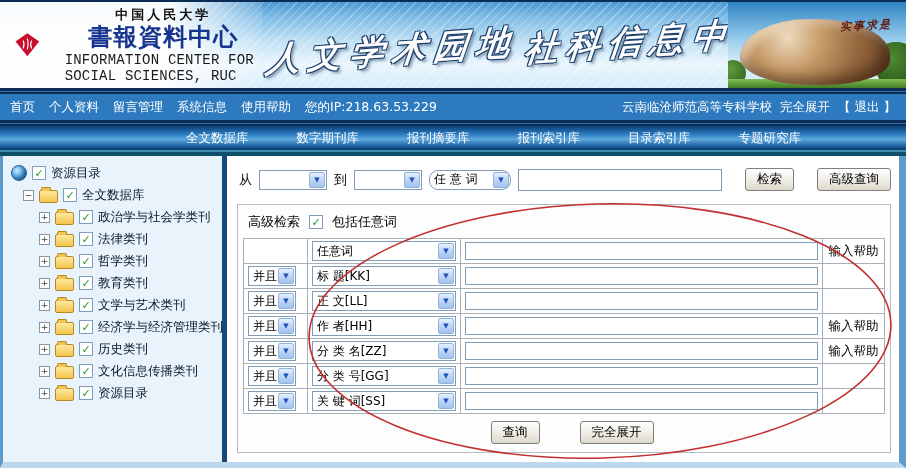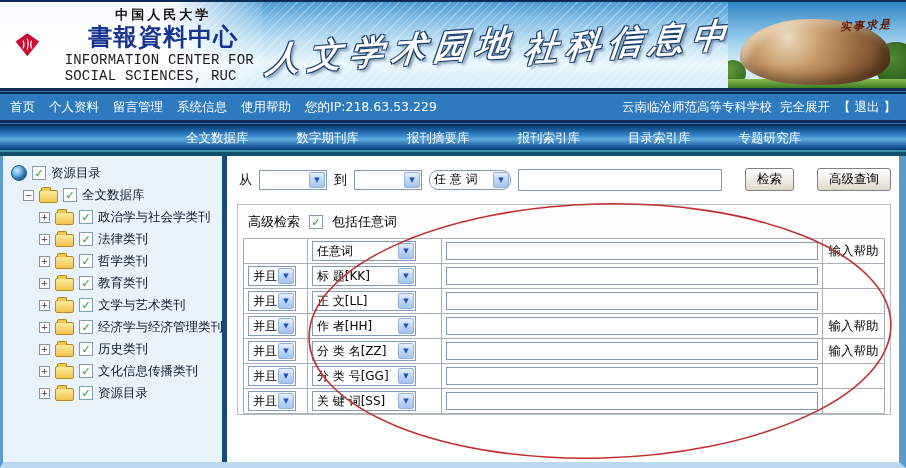--- a/index.html
+++ b/index.html
@@ -72,21 +72,21 @@
   .main { flex:1; background:#fff; position:relative; overflow:hidden; }
 
   
   .quick { display:flex; align-items:center; gap:7px; padding:12px 8px 0 12px; font-size:13px; color:#000; }
   .xpsel { display:inline-flex; align-items:center; justify-content:space-between; background:#fff;
     border:1px solid #7f9db9; height:20px; font-size:12px; padding-left:4px; color:#000; }
   .xpsel .val { flex:1; overflow:hidden; white-space:nowrap; }
   .xpsel .arr { width:16px; height:16px; margin-right:1px; flex:0 0 auto;
     background:linear-gradient(180deg,#e6f0fd,#bed6f5 50%,#a3c3ef); border:1px solid #93b2da; border-radius:2px;
     display:flex; align-items:center; justify-content:center; color:#2050c0; font-size:7px; }
-  .sel-range { width:68px; } .sel-word { width:82px;border-radius:9px; } .sel-op { width:48px; } .sel-field { width:104px;align-items:center; }
+  .sel-range { width:68px; } .sel-word { width:82px;border-radius:9px; } .sel-op { width:48px; } .sel-field { width:144px;align-items:center; }
   .quick input { flex:1; height:22px; border:1px solid #7f9db9; font-size:12px; padding:0 4px; }
   .btn { font-size:12.5px; color:#000; padding:2px 11px; white-space:nowrap; cursor:pointer;
     background:linear-gradient(180deg,#ffffff,#efece5 55%,#ddd8cb); border:1px solid #808080; border-radius:3px;margin-left:16px; }
 
   
   .adv-box { margin:13px 8px 0 10px; border:1px solid #b4bcc4; background:#fdfdfe; }
   .adv-head { display:flex; align-items:center; gap:9px; padding:8px 10px 7px; font-size:13px; color:#000; }
   .adv-table { border-collapse:collapse; width:calc(100% - 10px); margin:0 5px; background:#fff; }
   .adv-table td { border:1px solid #a9b0b8; padding:2px 4px; height:23px; font-size:12.5px; color:#000; }
   .c-op { width:64px; } .c-field { width:134px; } .c-help { width:62px; text-align:center; white-space:nowrap; }
@@ -380,20 +380,24 @@
                 <span class="val">关 键 词[SS]</span>
                 <span class="arr">▼</span>
               </span>
             </td>
             <td><input type="text" value="" style=""></td>
             <td class="c-help"></td>
           </tr>
         </tbody>
           </table>
 
+        <div class="adv-buttons">
+          <button class="btn">查询</button>
+          <button class="btn">完全展开</button>
+        </div>
       </div>
 
     </div>
   </div>
 
   <svg class="annot" viewBox="0 0 906 468">
     <ellipse cx="600" cy="331" rx="291" ry="127" transform="rotate(-1.5 600 331)" fill="none" stroke="#c22f2f" stroke-width="1.6"></ellipse>
   </svg>
 
 </div>

